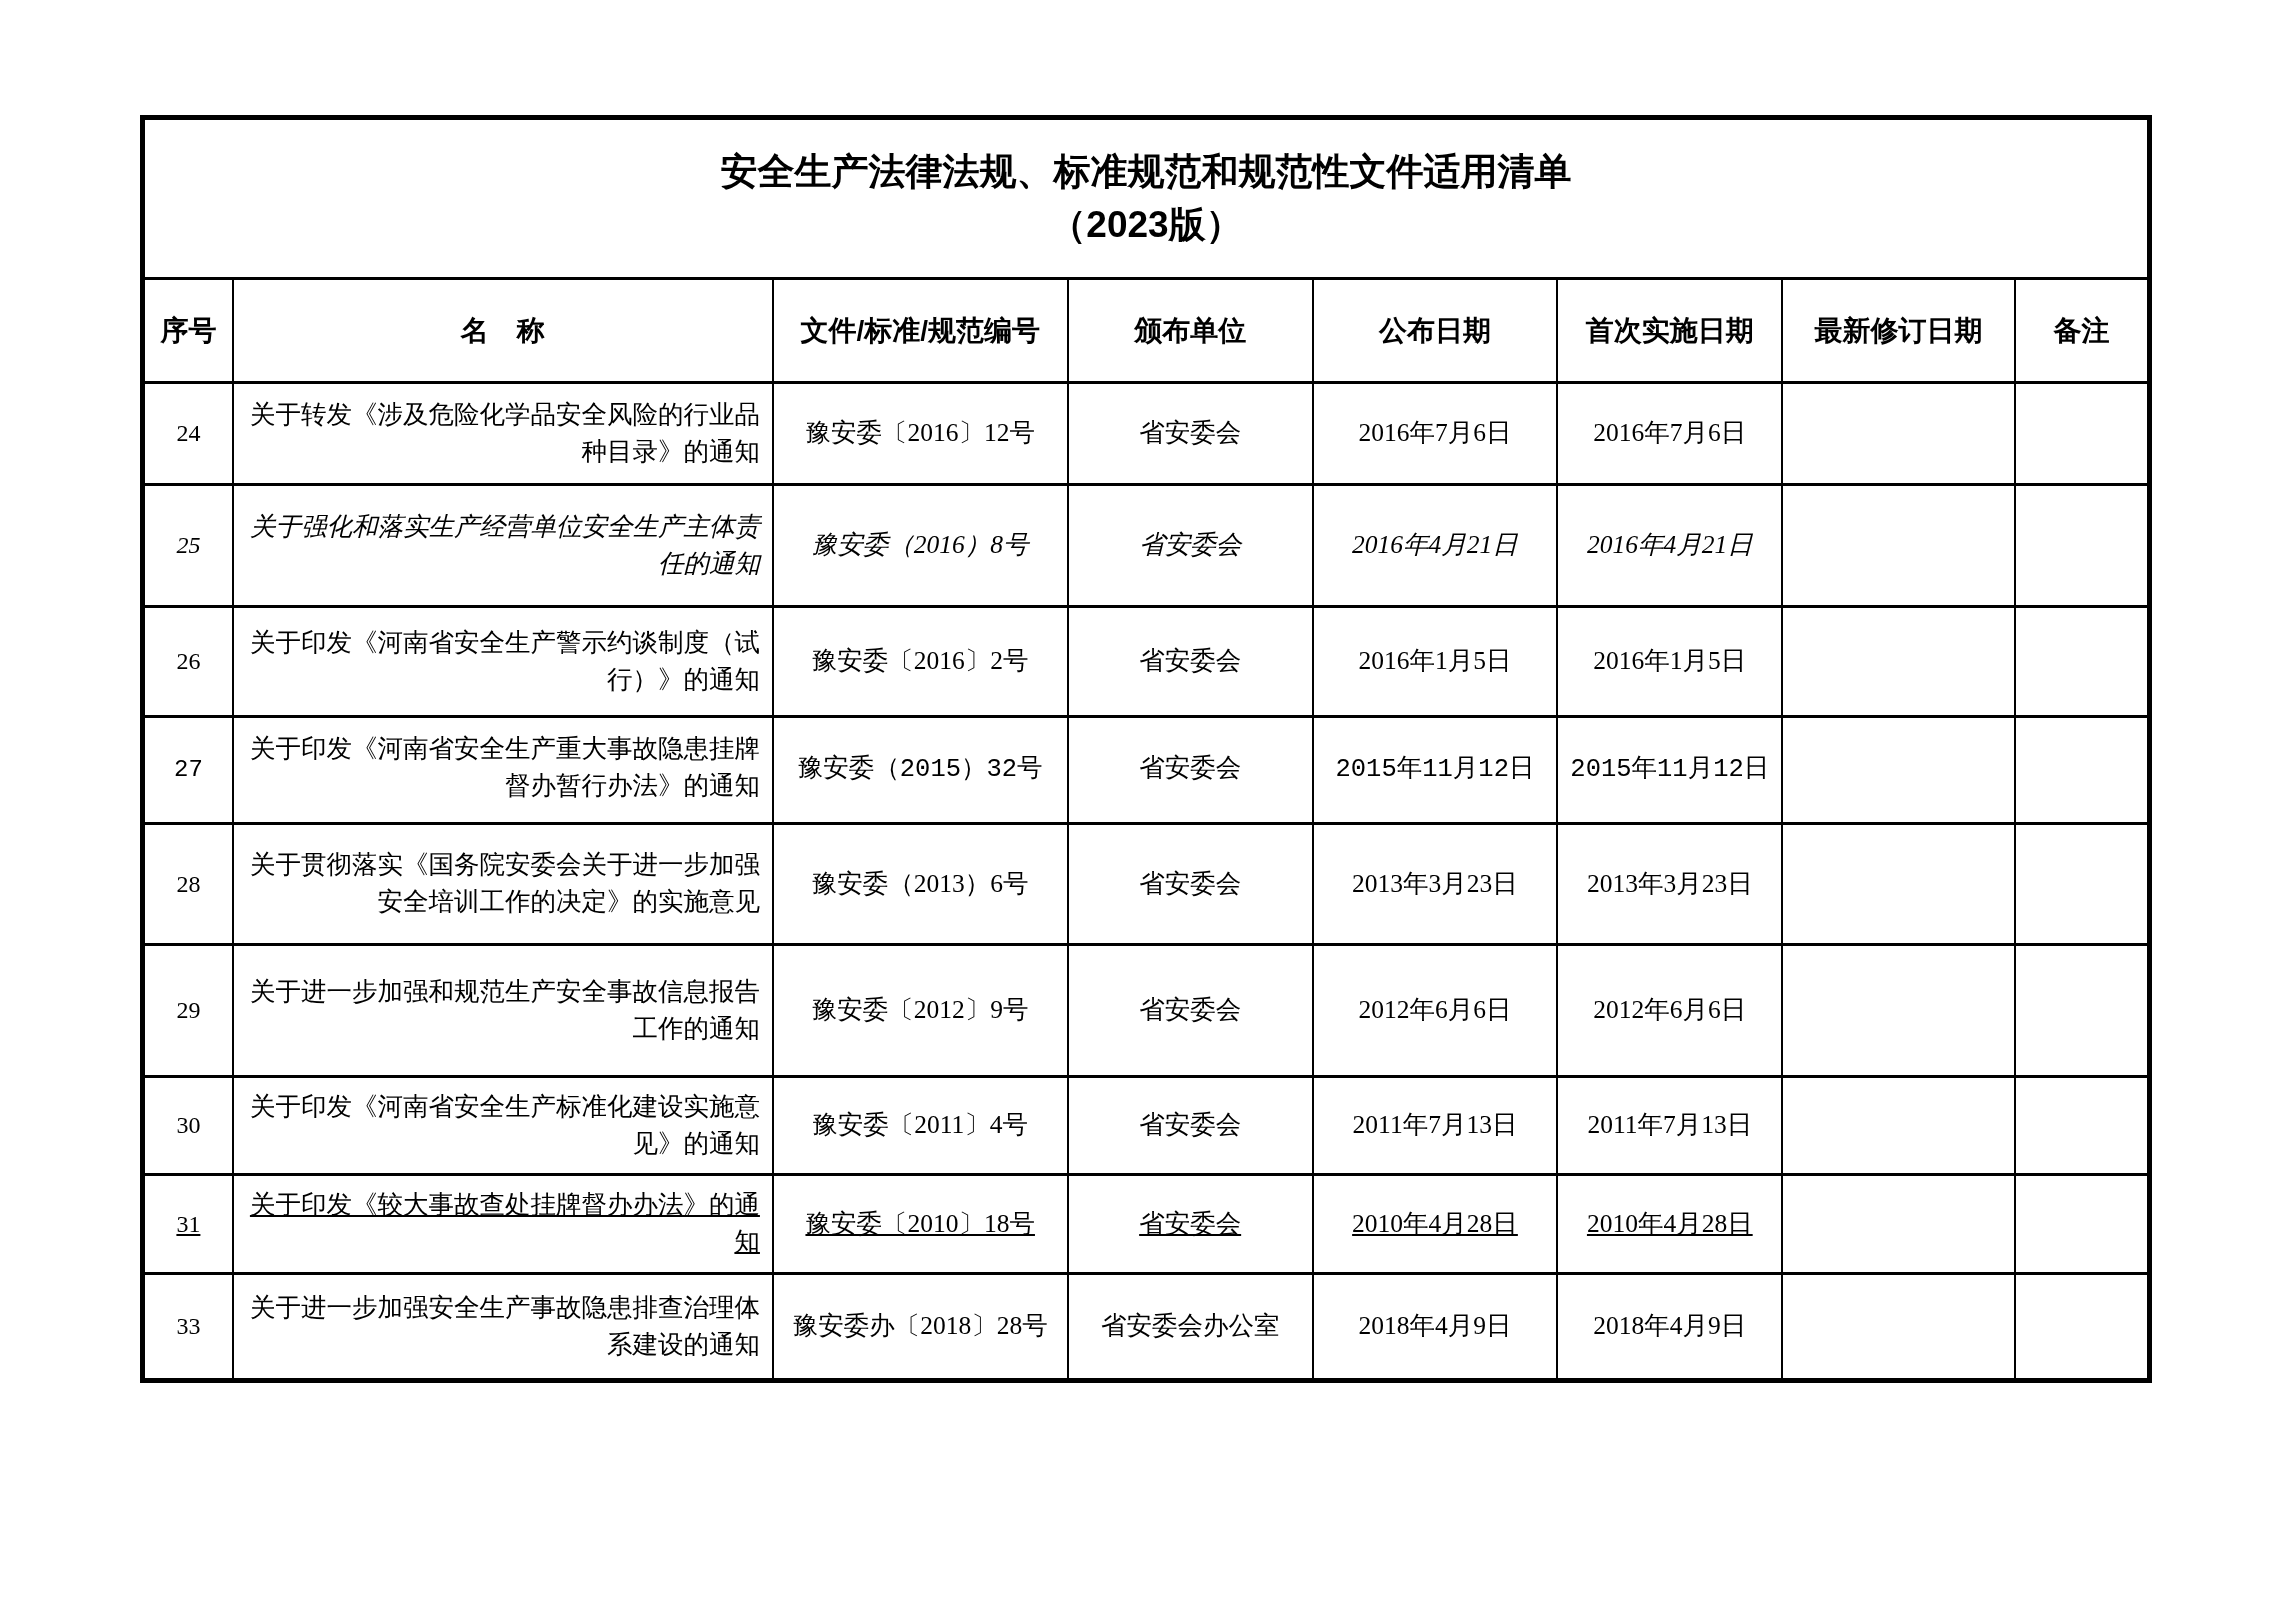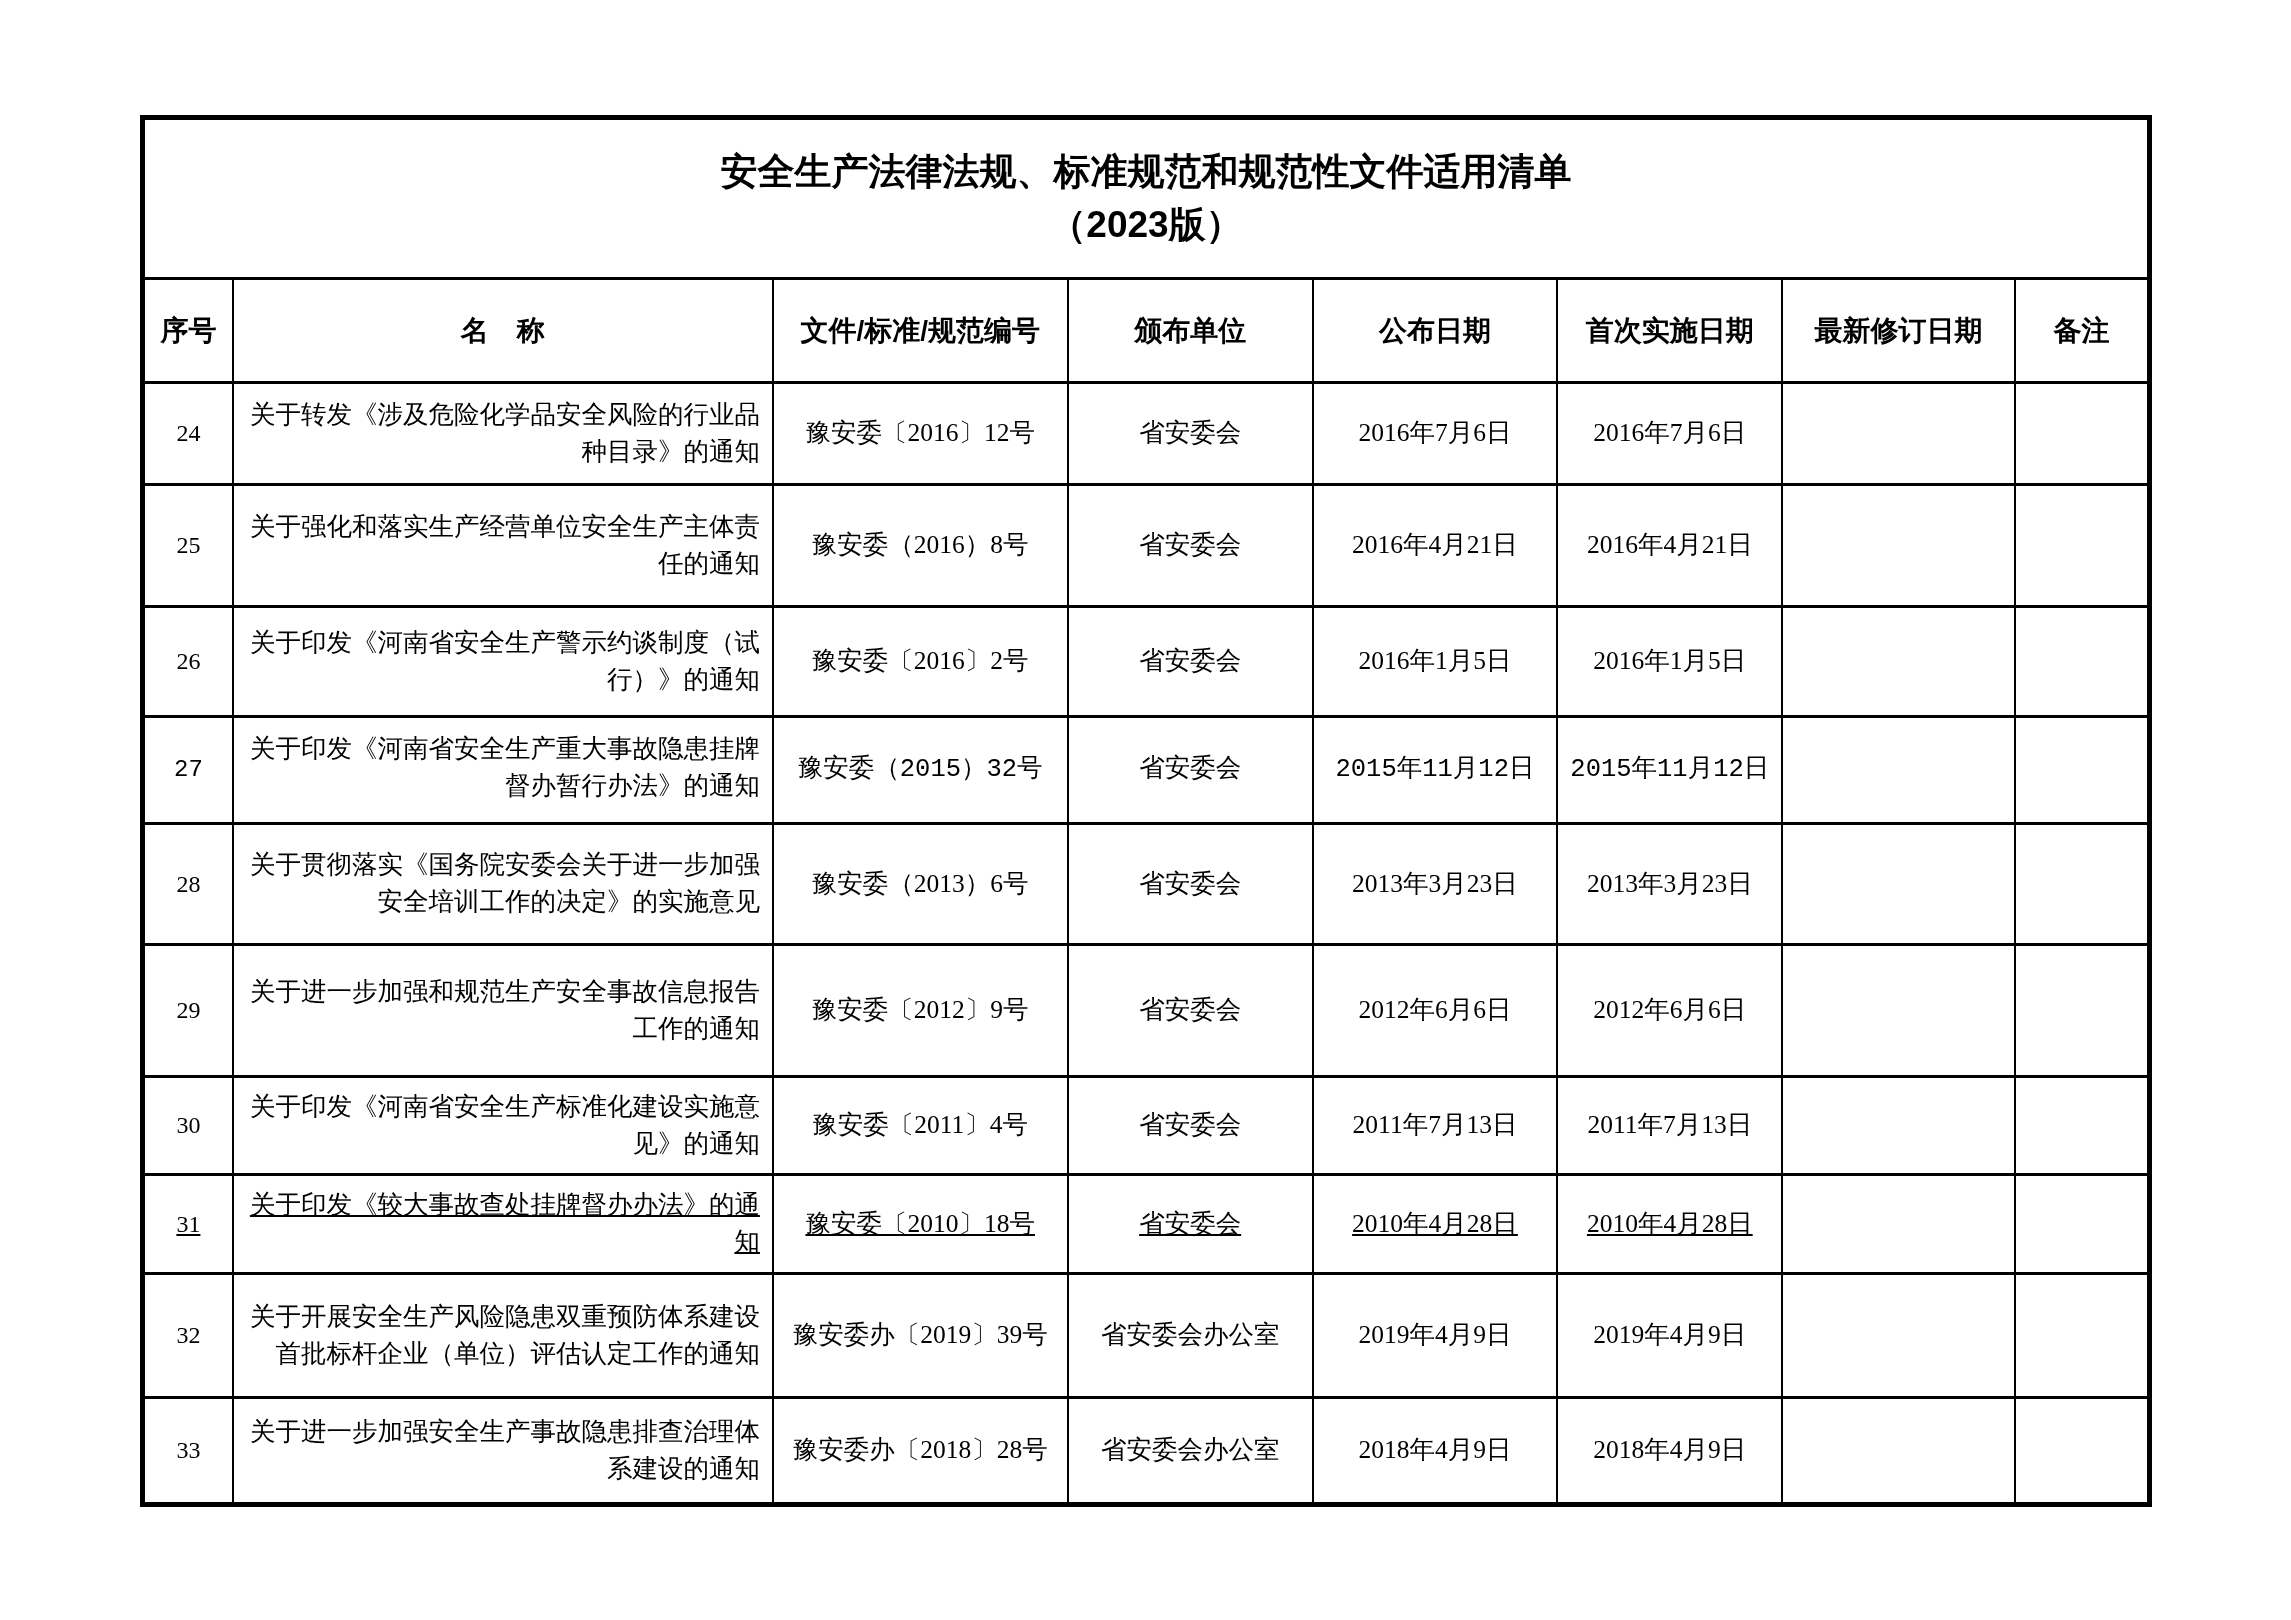--- a/index.html
+++ b/index.html
@@ -99,21 +99,21 @@
         <tr style="height: 102px;">
           <td class="cell-index">24</td>
           <td class="cell-name">关于转发《涉及危险化学品安全风险的行业品种目录》的通知</td>
           <td class="cell-doc_number">豫安委〔2016〕12号</td>
           <td class="cell-issuer">省安委会</td>
           <td class="cell-publish_date">2016年7月6日</td>
           <td class="cell-first_impl_date">2016年7月6日</td>
           <td class="cell-latest_revision_date"></td>
           <td class="cell-remark"></td>
         </tr>
-        <tr style="height: 122px;">
+        <tr style="height: 122px; font-style: italic;">
           <td class="cell-index">25</td>
           <td class="cell-name">关于强化和落实生产经营单位安全生产主体责任的通知</td>
           <td class="cell-doc_number">豫安委（2016）8号</td>
           <td class="cell-issuer">省安委会</td>
           <td class="cell-publish_date">2016年4月21日</td>
           <td class="cell-first_impl_date">2016年4月21日</td>
           <td class="cell-latest_revision_date"></td>
           <td class="cell-remark"></td>
         </tr>
         <tr style="height: 110px;">
@@ -169,30 +169,20 @@
         <tr style="height: 99px; text-decoration: underline;">
           <td class="cell-index">31</td>
           <td class="cell-name">关于印发《较大事故查处挂牌督办办法》的通知</td>
           <td class="cell-doc_number">豫安委〔2010〕18号</td>
           <td class="cell-issuer">省安委会</td>
           <td class="cell-publish_date">2010年4月28日</td>
           <td class="cell-first_impl_date">2010年4月28日</td>
           <td class="cell-latest_revision_date"></td>
           <td class="cell-remark"></td>
         </tr>
-        <tr style="height: 124px;">
-          <td class="cell-index">32</td>
-          <td class="cell-name">关于开展安全生产风险隐患双重预防体系建设首批标杆企业（单位）评估认定工作的通知</td>
-          <td class="cell-doc_number">豫安委办〔2019〕39号</td>
-          <td class="cell-issuer">省安委会办公室</td>
-          <td class="cell-publish_date">2019年4月9日</td>
-          <td class="cell-first_impl_date">2019年4月9日</td>
-          <td class="cell-latest_revision_date"></td>
-          <td class="cell-remark"></td>
-        </tr>
         <tr style="height: 107px;">
           <td class="cell-index">33</td>
           <td class="cell-name">关于进一步加强安全生产事故隐患排查治理体系建设的通知</td>
           <td class="cell-doc_number">豫安委办〔2018〕28号</td>
           <td class="cell-issuer">省安委会办公室</td>
           <td class="cell-publish_date">2018年4月9日</td>
           <td class="cell-first_impl_date">2018年4月9日</td>
           <td class="cell-latest_revision_date"></td>
           <td class="cell-remark"></td>
         </tr>

